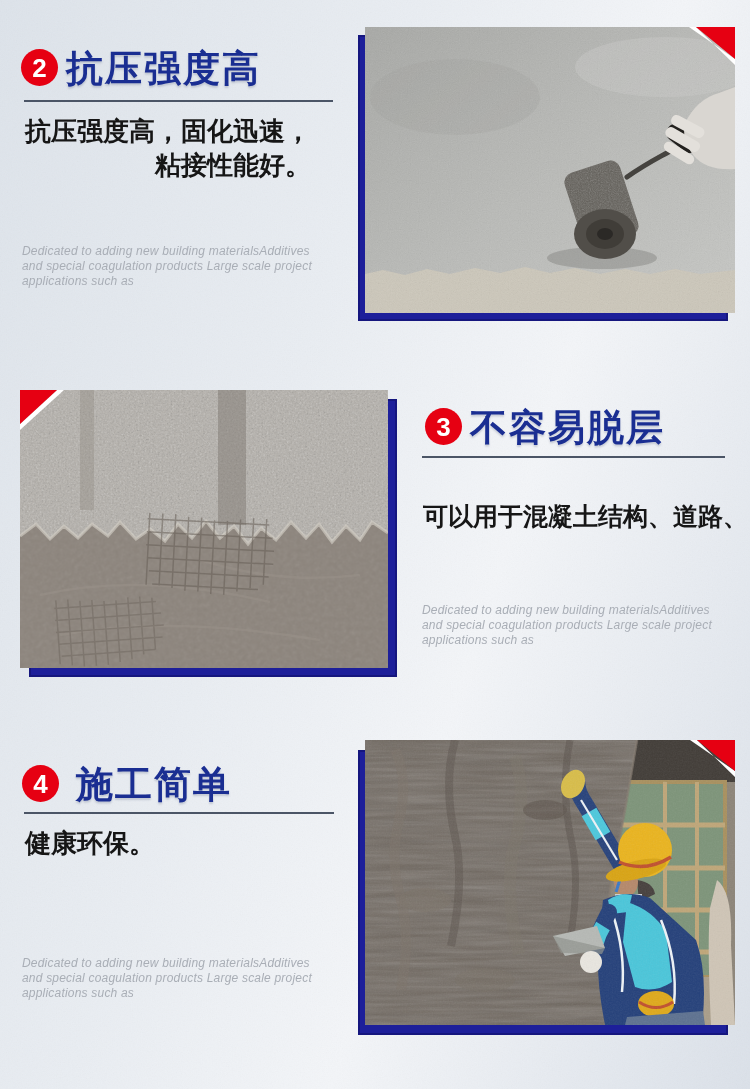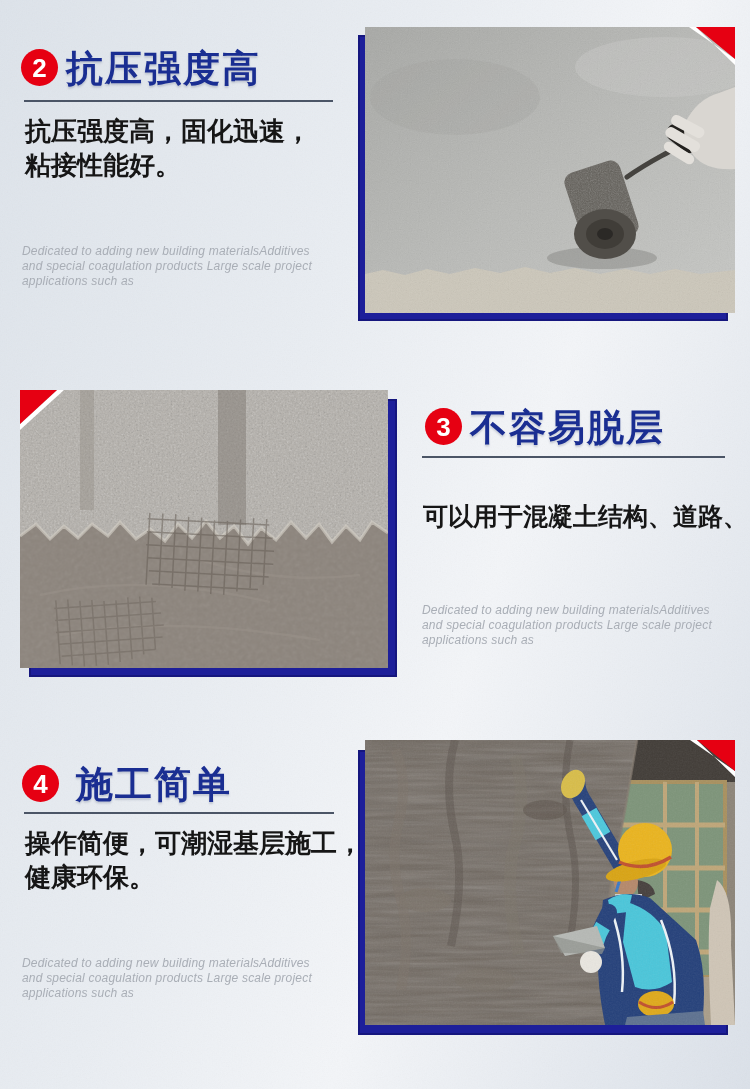--- a/index.html
+++ b/index.html
@@ -17,21 +17,21 @@
     display:flex;align-items:center;justify-content:center;line-height:1;
   }
   .title{
     position:absolute;margin:0;
     font-size:37px;font-weight:bold;letter-spacing:2px;
     color:#1a2e92;white-space:nowrap;
     text-shadow:0 2px 2px rgba(110,120,145,.30);
   }
   .rule{position:absolute;height:2px;background:#4b5566;}
   .desc{position:absolute;font-weight:bold;color:#161616;}
-  .desc .line{display:block;white-space:nowrap;}
+  .desc .line{display:block;white-space:nowrap;text-align:right;}
   .s1 .desc,.s3 .desc{font-size:26px;line-height:34px;}
   .s2 .desc{font-size:25px;line-height:33px;}
   .en{position:absolute;font-size:12px;line-height:15.2px;color:#a9aeb6;letter-spacing:.2px;font-style:italic;}
   .en .line{display:block;white-space:nowrap;}
   .photo-shadow{position:absolute;background:#1d1f9a;box-shadow:inset 0 0 0 2px #15167e;}
   .photo{position:absolute;margin:0;padding:0;line-height:0;}
   .photo svg{display:block;}
 
   
   .s1-badge{left:21px;top:49px;}
@@ -196,21 +196,20 @@
     </div>
   </div>
 
   <div class="s3">
     <div class="badge s3-badge">
       <span>4</span>
     </div>
     <h2 class="title s3-title">施工简单</h2>
     <div class="rule s3-rule"></div>
     <div class="desc s3-desc">
-      <span class="line">操作简便，可潮湿基层施工，</span>
       <span class="line">健康环保。</span>
     </div>
     <div class="en s3-en">
       <span class="line">Dedicated to adding new building materialsAdditives</span>
       <span class="line">and special coagulation products Large scale project</span>
       <span class="line">applications such as</span>
     </div>
     <div class="photo-shadow s3-shadow"></div>
     <figure class="photo s3-photo" aria-label="Worker in yellow hard hat applying plaster to a wall with a trowel">
       <svg width="370" height="285" viewBox="0 0 370 285">

